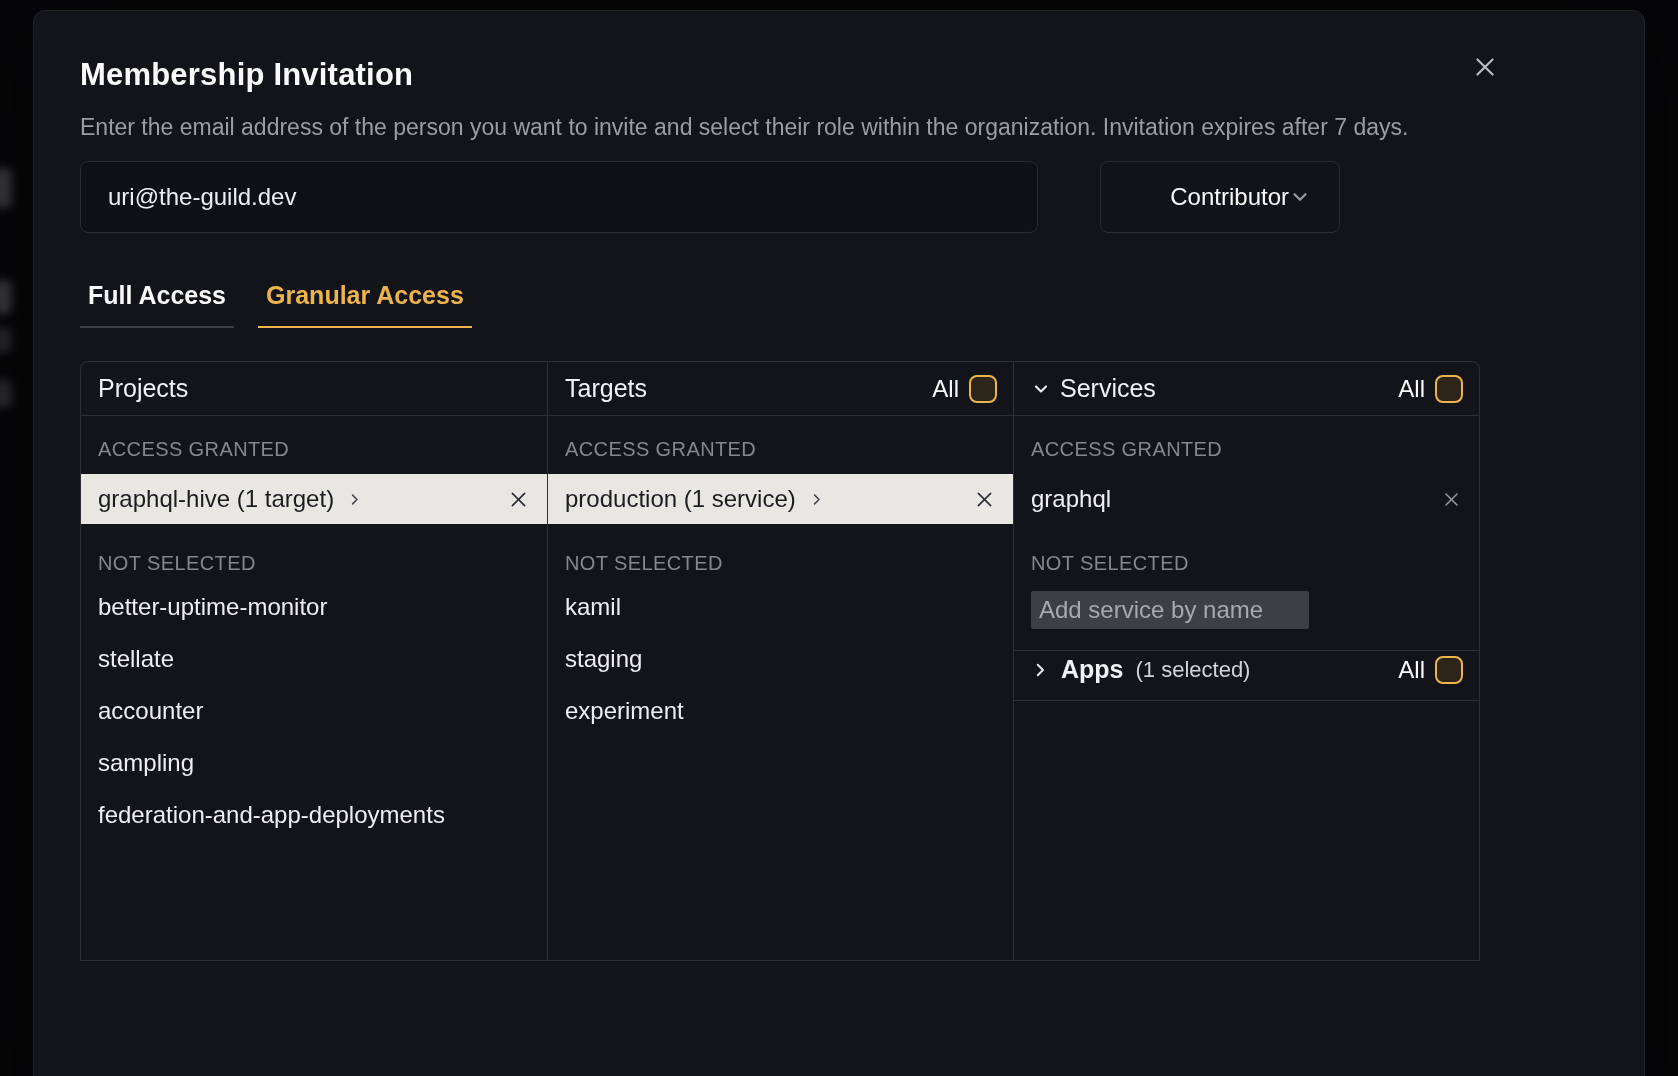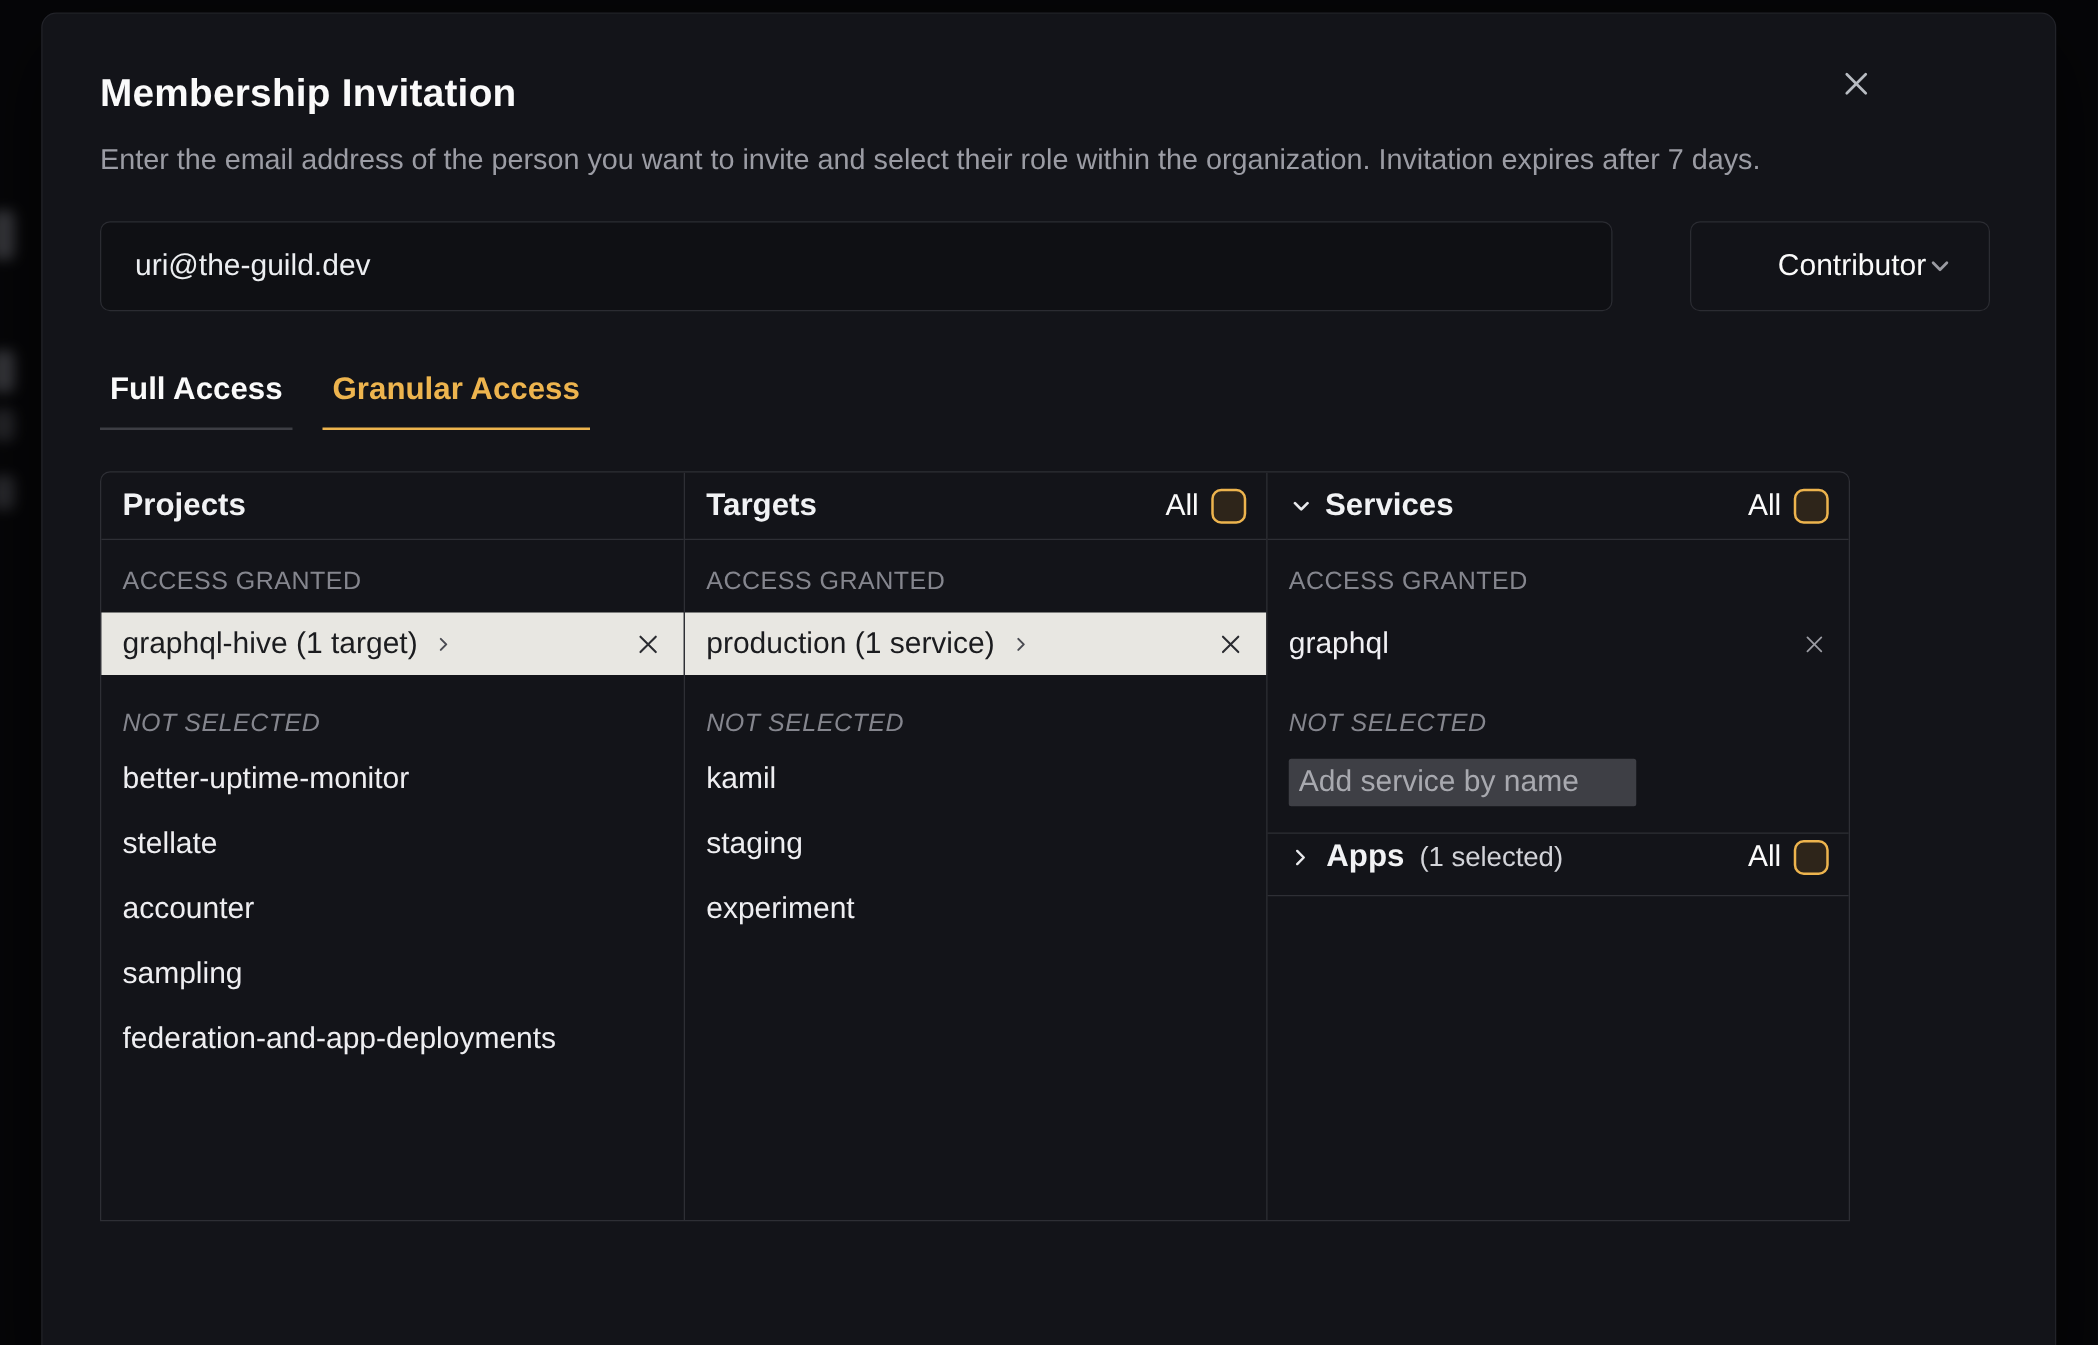--- a/index.html
+++ b/index.html
@@ -31,21 +31,21 @@
     position: absolute; top: 38px; left: 1433px; width: 36px; height: 36px;
     background: transparent; border: none; cursor: pointer;
     display: flex; align-items: center; justify-content: center; color: #b8bcc2;
   }
 
   .title { font-size: 31px; font-weight: 700; letter-spacing: .2px; color: #fafafa; }
   .description {
     margin-top: 16px; width: 1400px; font-size: 23px; line-height: 36px; color: #9b9ca4;
   }
 
-  .invite-row { margin-top: 32px; display: flex; gap: 62px; width: 1512px; }
+  .invite-row { margin-top: 16px; display: flex; gap: 62px; width: 1260px; }
   .email-input {
     flex: 1; height: 72px; background: #0f1014; border: 1px solid #2b2c32;
     border-radius: 8px; color: #eceef1; font-size: 24px; padding: 0 27px;
     font-family: "Liberation Sans", "DejaVu Sans", sans-serif; outline: none;
   }
   .role-select {
     width: 240px; height: 72px; background: #121318; border: 1px solid #2b2c32;
     border-radius: 8px; color: #fafafa; font-size: 24px; cursor: pointer;
     display: flex; align-items: center; justify-content: flex-end; padding: 0 28px 0 31px;
     font-family: "Liberation Sans", "DejaVu Sans", sans-serif;
@@ -65,32 +65,32 @@
     margin-top: 33px; width: 1400px; height: 600px;
     border: 1px solid #2e2f35; border-radius: 8px 8px 0 0;
     display: grid; grid-template-columns: 1fr 1fr 1fr; overflow: hidden;
   }
   .col { display: flex; flex-direction: column; }
   .col + .col { border-left: 1px solid #2e2f35; }
   .col-header {
     height: 54px; border-bottom: 1px solid #2e2f35; flex: 0 0 auto;
     display: flex; align-items: center; padding: 0 16px 0 17px; gap: 9px;
   }
-  .col-title { font-size: 25px; font-weight: 700; color: #f1f2f4; }
+  .col-title { font-size: 25px; font-weight: 400; color: #f1f2f4; }
   .spacer { flex: 1; }
   .all-wrap { display: flex; align-items: center; gap: 10px; cursor: pointer; }
   .all-label { font-size: 24px; color: #fafafa; margin-left: 36px; }
   .checkbox {
     width: 28px; height: 28px; border-radius: 8px;
     border: 2px solid var(--accent, #edb44e); background: #2e251a;
   }
   .section-label {
     padding: 22px 17px 0 17px; font-size: 20px; letter-spacing: .4px; color: #85868e;
   }
-  .section-label.second { padding-top: 28px; font-style: italic; }
+  .section-label.second { padding-top: 28px; }
   .row {
     height: 50px; margin-top: 13px; display: flex; align-items: center;
     padding: 0 16px 0 17px; font-size: 24px; cursor: pointer;
   }
   .row.selected { background: var(--selected-row-bg, #e8e7e2); color: #1b1c1f; }
   .row .chev-r { margin-left: 13px; color: #4a4b52; display: flex; }
   .row .x-btn {
     background: none; border: none; cursor: pointer; display: flex;
     align-items: center; justify-content: center; padding: 2px; color: #2b2c31;
   }

